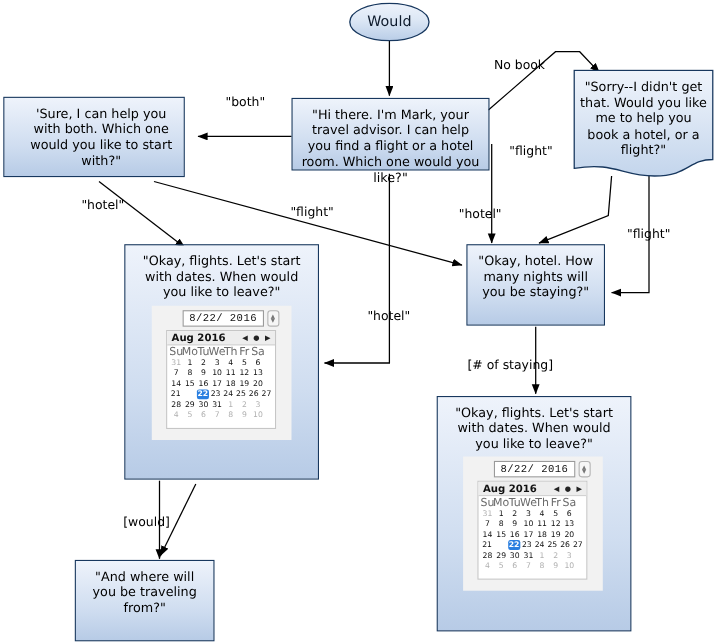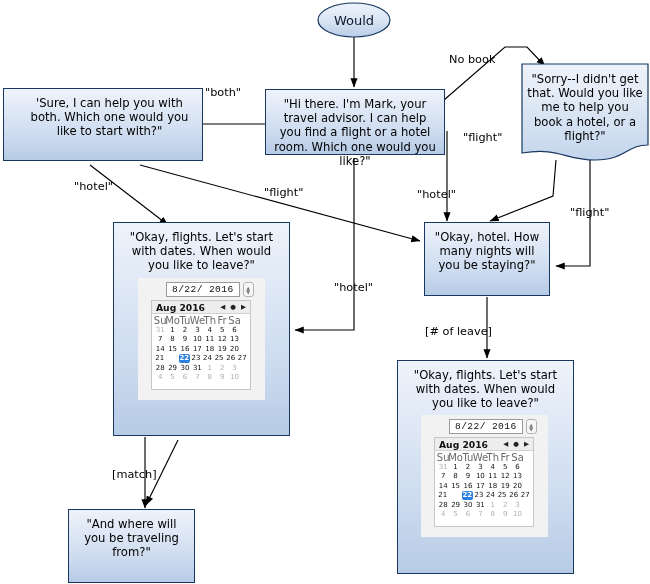--- a/index.html
+++ b/index.html
@@ -164,21 +164,21 @@
       </defs>
       <ellipse cx="37" cy="18" rx="36" ry="17" fill="url(#gstart)" stroke="#17375e" stroke-width="1.2"></ellipse>
     </svg>
     <div class="lbl">Would</div>
   </div>
 
   <div class="node proc" style="left:265px;top:89px;width:180px;height:66px;">
     <div class="txt">"Hi there.  I'm Mark, your travel advisor.  I can help you find a flight or a hotel room.  Which one would you like?"</div>
   </div>
 
-  <div class="node proc" style="left:3px;top:88px;width:200px;height:73px;padding-left:13px;">
+  <div class="node proc" style="left:3px;top:88px;width:165px;height:73px;padding-left:13px;">
     <div class="txt">'Sure, I can help you with both.  Which one would you like to start with?"</div>
   </div>
 
   <div class="doc-node" style="left:521px;top:63px;width:128px;height:98px;">
     <svg width="128" height="98" viewBox="0 0 128 98" style="position:absolute;left:0;top:0;">
       <defs>
         <linearGradient id="gdoc" x1="0" y1="0" x2="0" y2="1">
           <stop offset="0%" stop-color="#eef3fb"></stop>
           <stop offset="35%" stop-color="#e1eaf6"></stop>
           <stop offset="100%" stop-color="#c3d5ec"></stop>
@@ -377,17 +377,17 @@
 
   <div id="edge-label-layer">
       <div class="elabel" style="left: 205px; top: 86px;">"both"</div>
       <div class="elabel" style="left: 449px; top: 53px;">No book</div>
       <div class="elabel" style="left: 463px; top: 131px;">"flight"</div>
       <div class="elabel" style="left: 74px; top: 180px;">"hotel"</div>
       <div class="elabel" style="left: 264px; top: 186px;">"flight"</div>
       <div class="elabel" style="left: 417px; top: 188px;">"hotel"</div>
       <div class="elabel" style="left: 570px; top: 206px;">"flight"</div>
       <div class="elabel" style="left: 334px; top: 281px;">"hotel"</div>
-      <div class="elabel" style="left: 425px; top: 325px;">[# of leave]</div>
-      <div class="elabel" style="left: 112px; top: 468px;">[match]</div>
+      <div class="elabel" style="left: 425px; top: 325px;">[# of staying]</div>
+      <div class="elabel" style="left: 112px; top: 468px;">[would]</div>
     </div>
 
 </div>
 
 </body></html>

